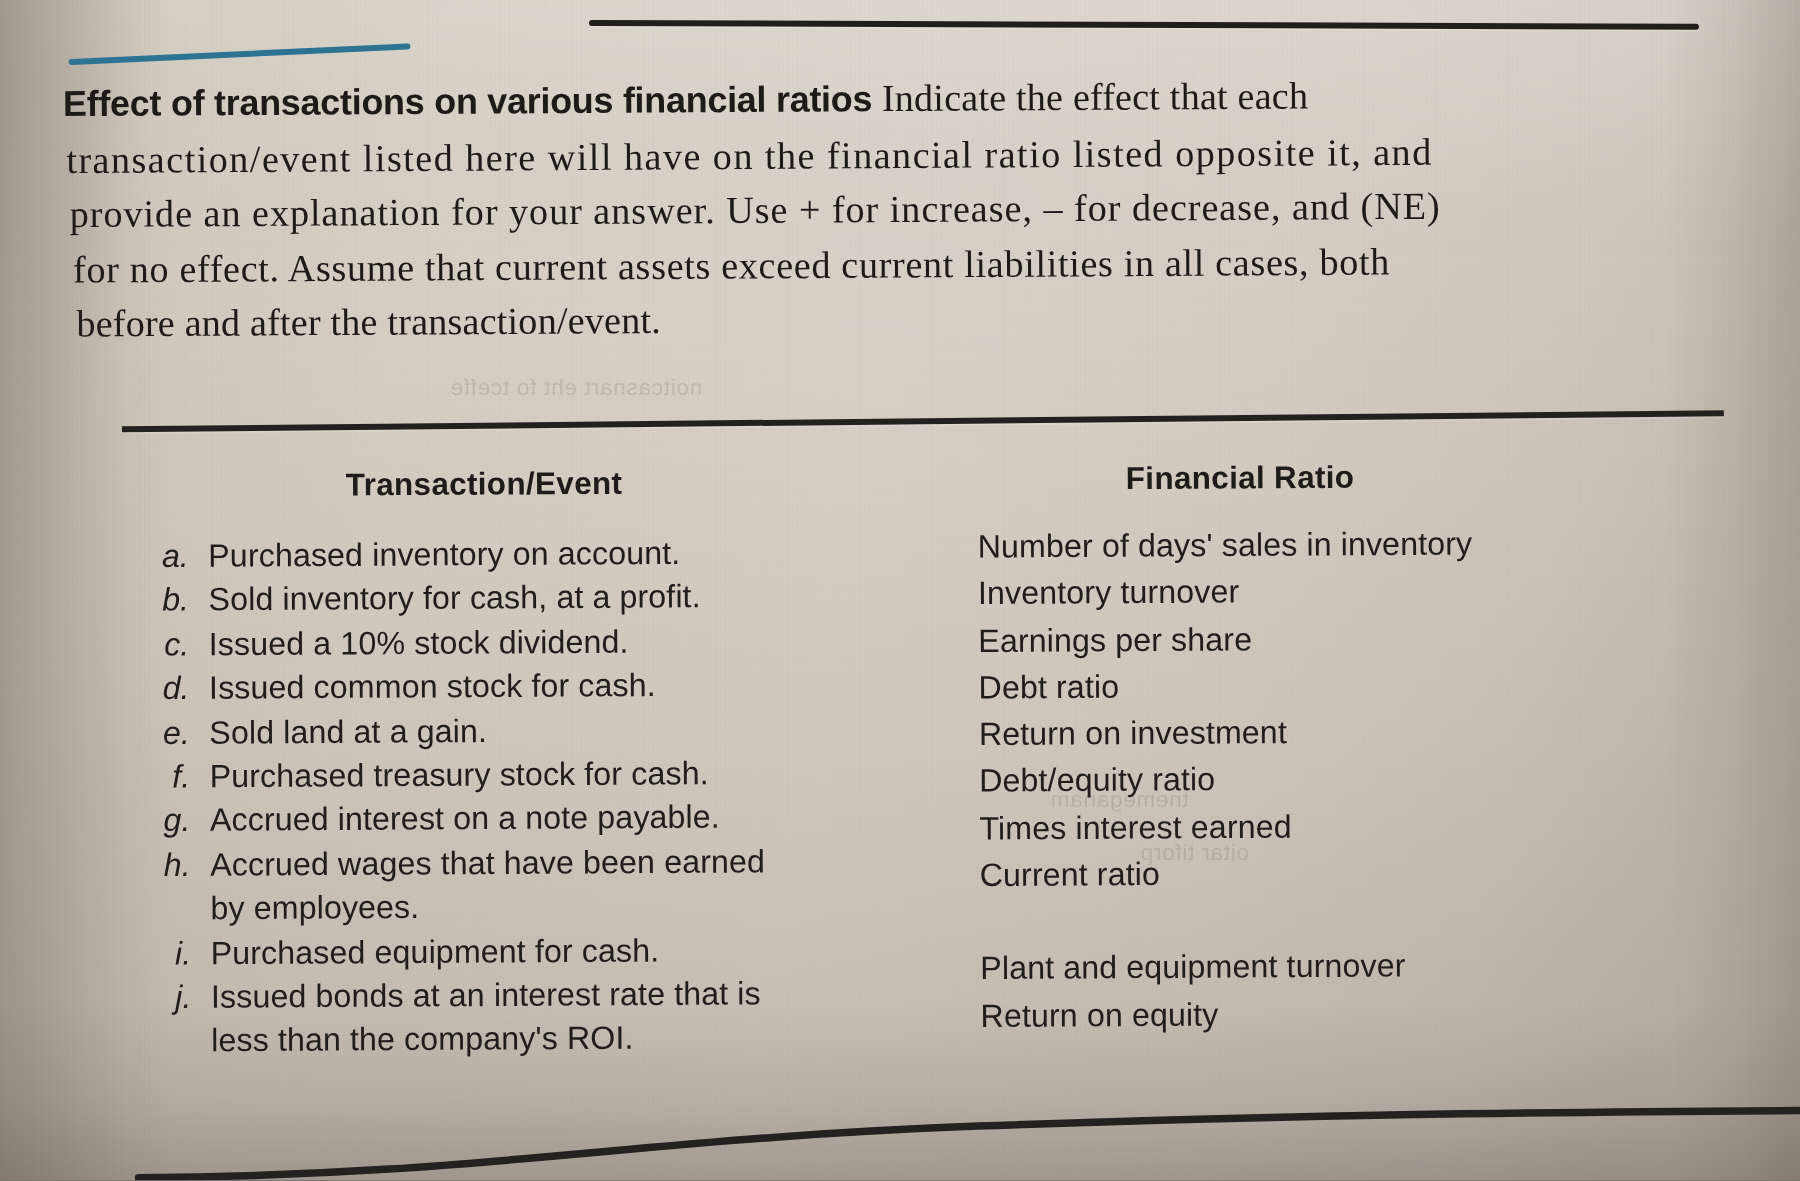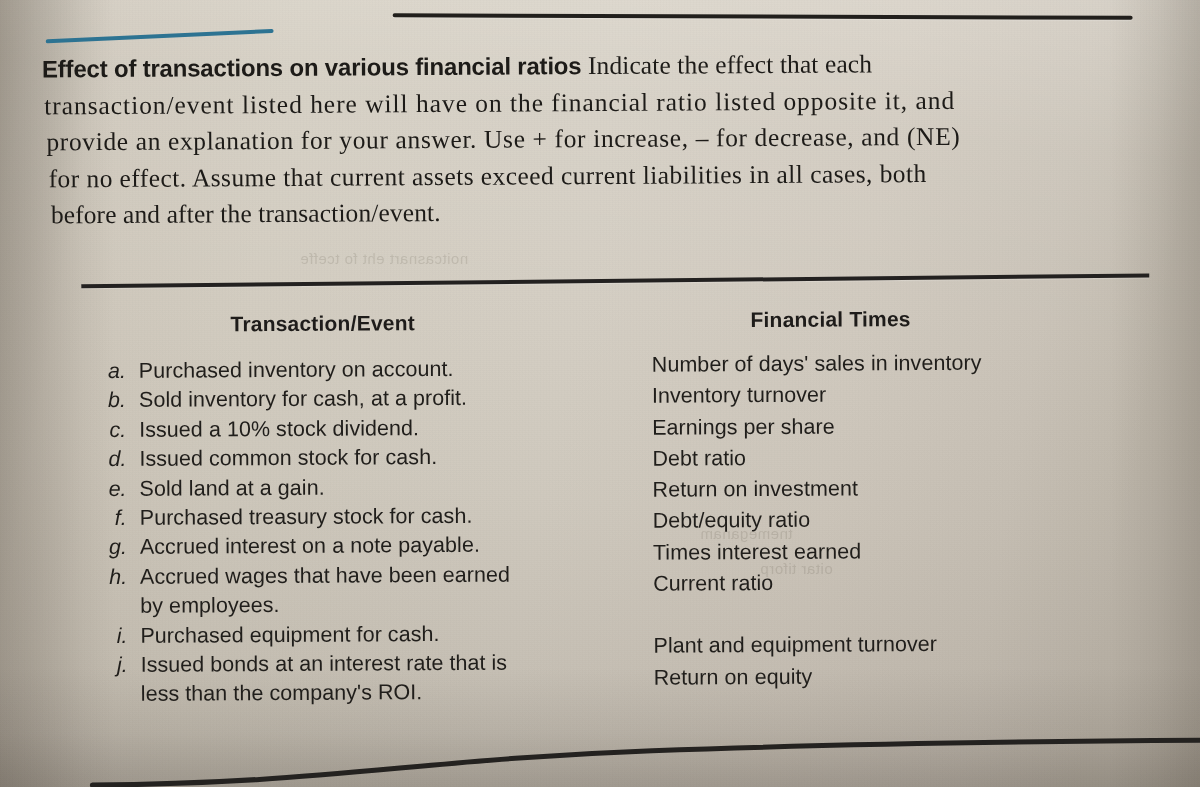--- a/index.html
+++ b/index.html
@@ -251,21 +251,21 @@
       </div>
       <div class="heading-line l2">transaction/event listed here will have on the financial ratio listed opposite it, and</div>
       <div class="heading-line l3">provide an explanation for your answer. Use + for increase, – for decrease, and (NE)</div>
       <div class="heading-line l4">for no effect. Assume that current assets exceed current liabilities in all cases, both</div>
       <div class="heading-line l5">before and after the transaction/event.</div>
     </div>
 
     <div class="rule-mid"></div>
 
     <div class="col-head" id="head-transaction">Transaction/Event</div>
-    <div class="col-head" id="head-ratio">Financial Times</div>
+    <div class="col-head" id="head-ratio">Financial Ratio</div>
 
     <ul class="txn-list" id="txn-list">
         <li class="txn-item">
           <span class="txn-marker">a.</span>
           <span class="txn-text">Purchased inventory on account.</span>
         </li>
         <li class="txn-item">
           <span class="txn-marker">b.</span>
           <span class="txn-text">Sold inventory for cash, at a profit.</span>
         </li>

